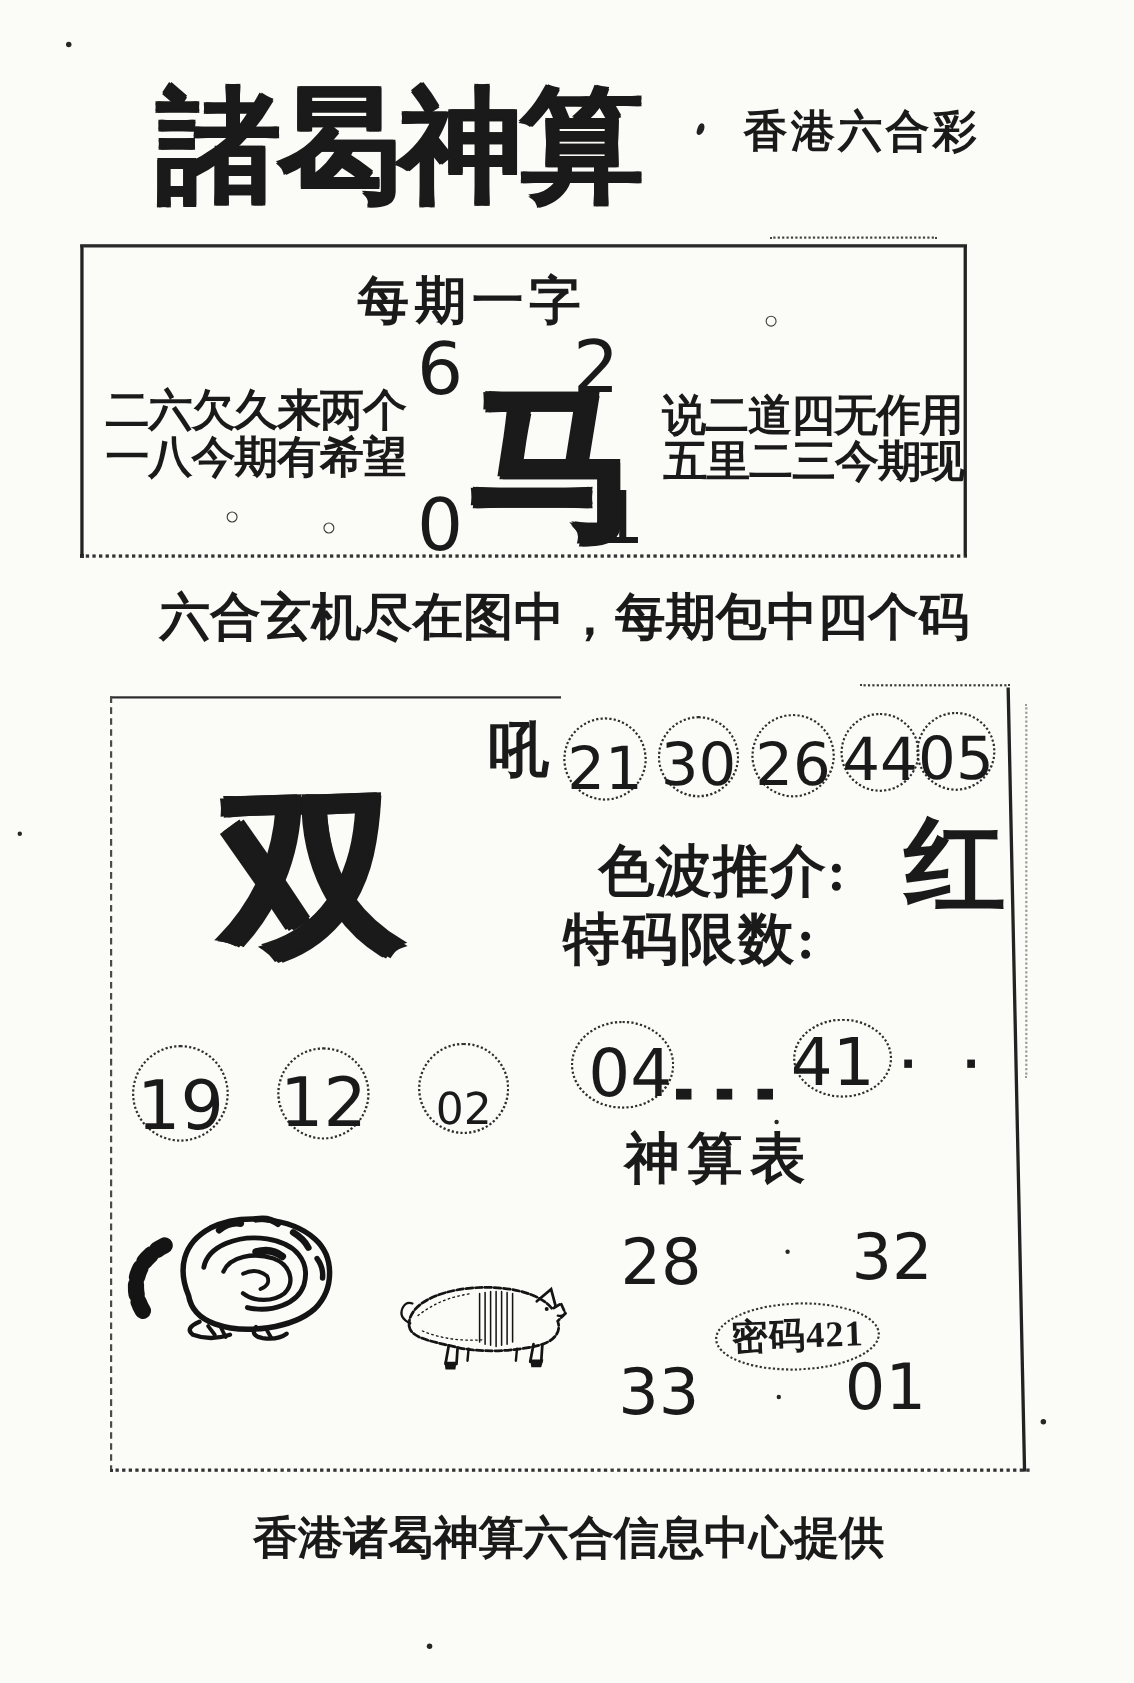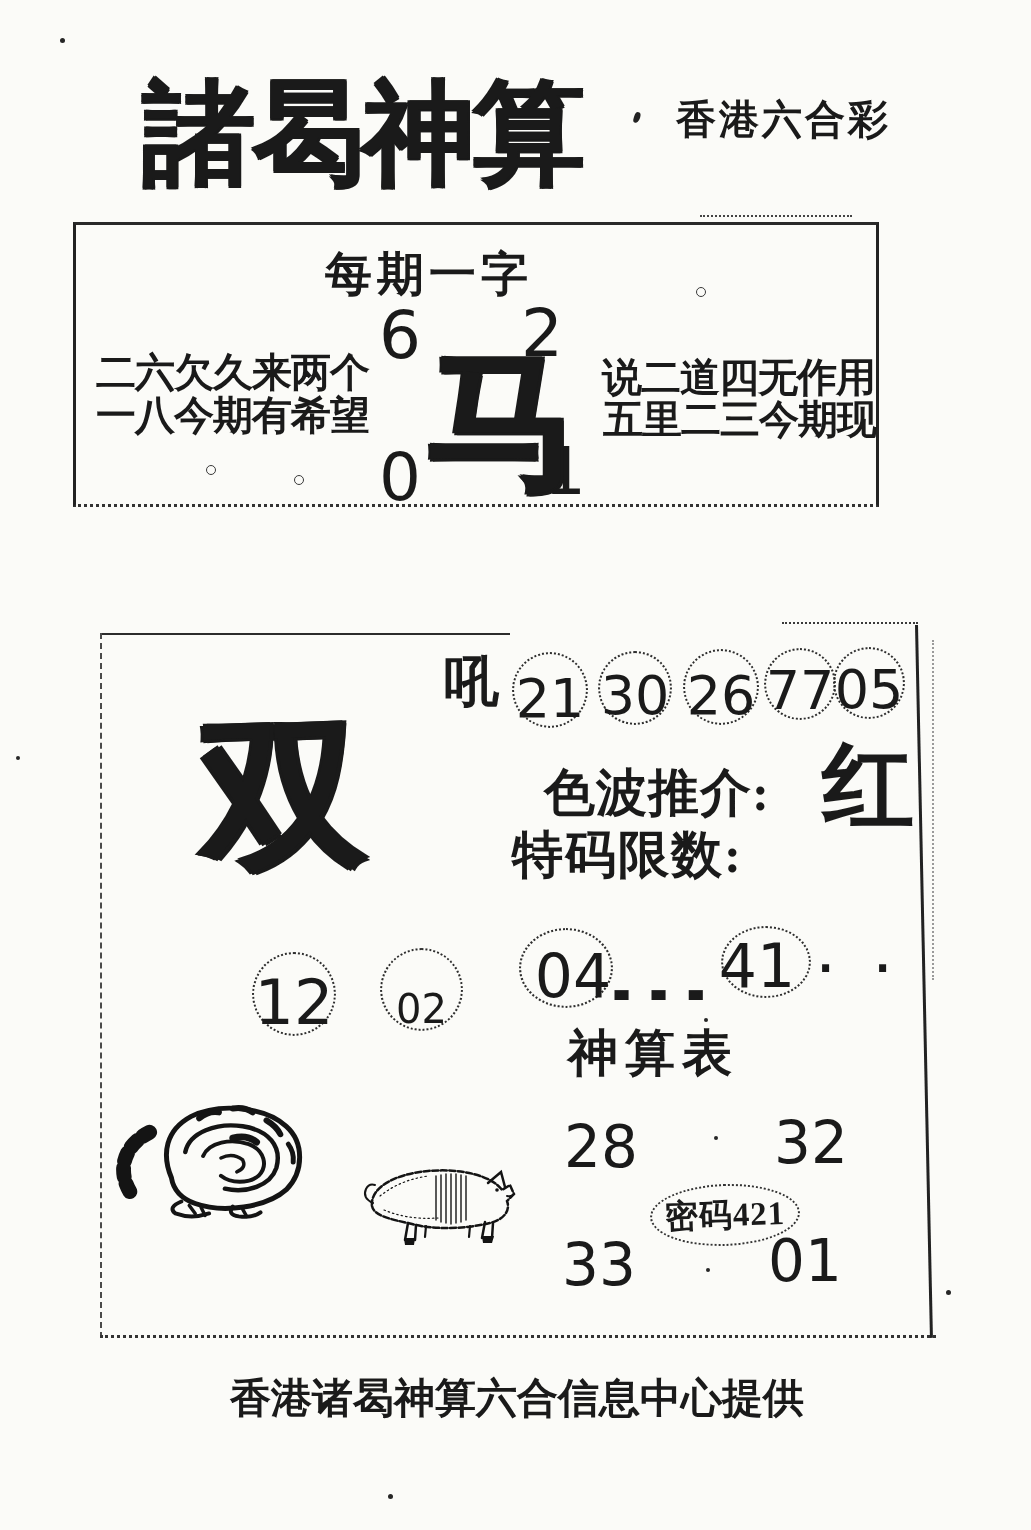--- a/index.html
+++ b/index.html
@@ -121,20 +121,21 @@
     <div class="abs num b1digit" id="d-tl">6</div>
     <div class="abs num b1digit" id="d-tr">2</div>
     <div class="abs num b1digit" id="d-bl">0</div>
     <div class="abs num b1digit" id="d-br">1</div>
     <div class="abs hei" id="b1-zodiac">马</div>
     <div class="ring" id="b1-ring1"></div>
     <div class="ring" id="b1-ring2"></div>
     <div class="ring" id="b1-ring3"></div>
   </div>
 
+  <div class="abs song" id="slogan">六合玄机尽在图中，每期包中四个码</div>
 
   <div class="abs" id="box2">
     <div class="seg" id="b2-topseg1"></div>
     <div class="seg" id="b2-topseg2"></div>
     <div class="seg" id="b2-left"></div>
     <div class="seg" id="b2-right"></div>
     <div class="seg" id="b2-bottom"></div>
     <div class="seg" id="b2-ghost"></div>
 
     <div class="abs song" id="b2-roar">吼</div>
@@ -142,31 +143,34 @@
     <div class="circle num" id="c21">
         <span>21</span>
       </div>
     <div class="circle num" id="c30">
         <span>30</span>
       </div>
     <div class="circle num" id="c26">
         <span>26</span>
       </div>
     <div class="circle num" id="c44">
-        <span>77</span>
+        <span>44</span>
       </div>
     <div class="circle num" id="c05">
         <span>05</span>
       </div>
 
     <div class="abs hei" id="b2-double">双</div>
     <div class="abs song" id="b2-cwl">色波推介:</div>
     <div class="abs song" id="b2-cwv">红</div>
     <div class="abs song" id="b2-sll">特码限数:</div>
 
+    <div class="circle num" id="c19">
+        <span>19</span>
+      </div>
     <div class="circle num" id="c12">
         <span>12</span>
       </div>
     <div class="circle num" id="c02">
         <span>02</span>
       </div>
 
     <div class="circle num" id="c04">
         <span>04</span>
       </div>

